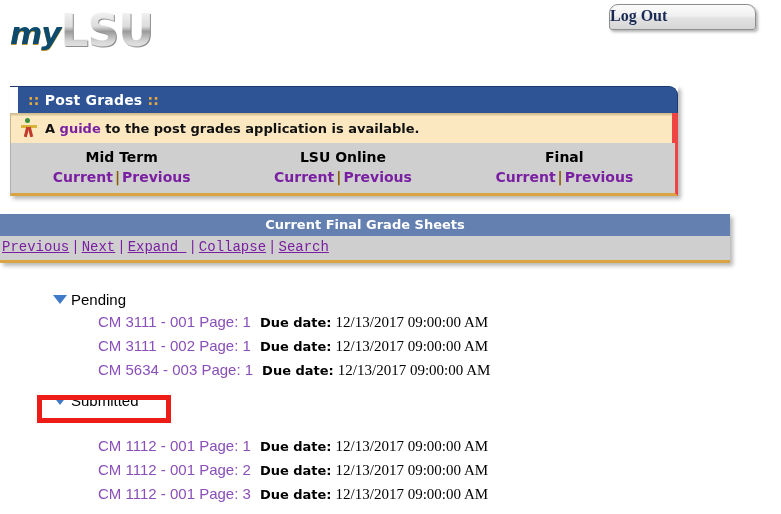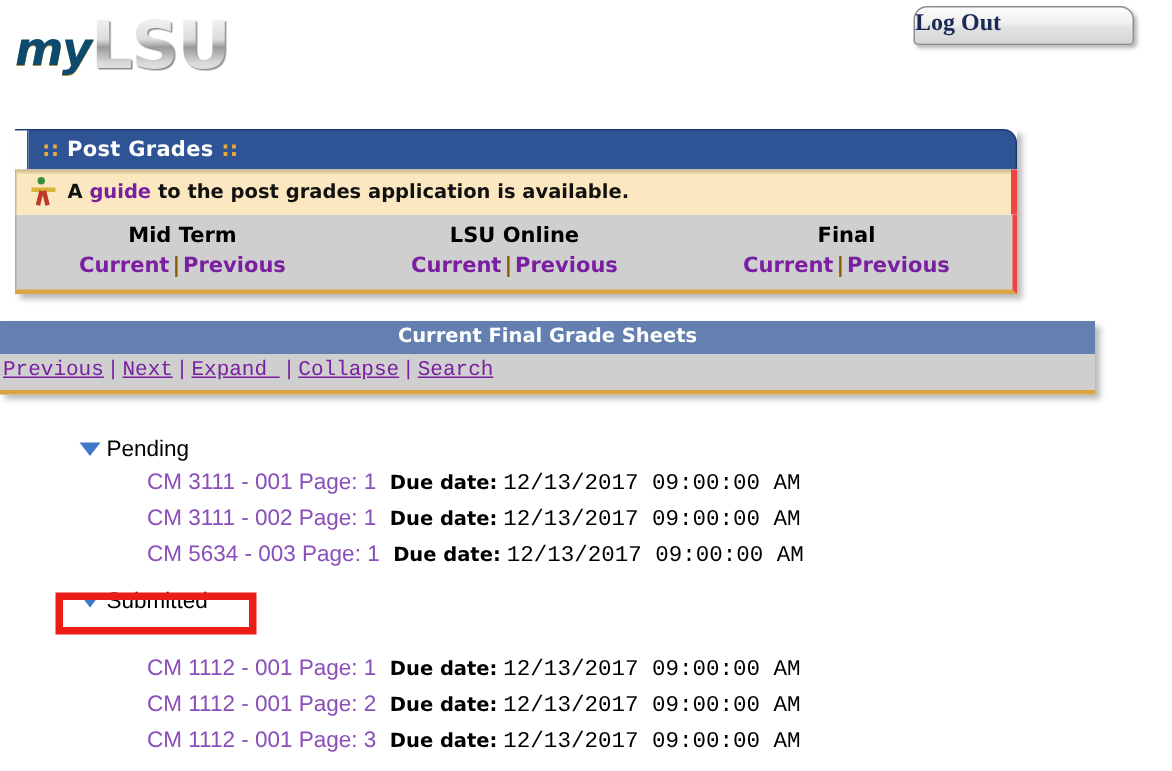--- a/index.html
+++ b/index.html
@@ -123,21 +123,21 @@
     font-family: "DejaVu Sans", sans-serif;
   }
 
   #pg-notice {
     background: #fbe8c0;
     height: 30px;
     display: flex;
     align-items: center;
     padding-left: 10px;
     border-left: 1px solid #c9b88a;
-    border-right: 4px solid #ef4444;
+    border-right: 6px solid #ef4444;
     position: relative;
   }
   #pg-notice::before{
     content:"";
     position:absolute;
     left:0; right:0; top:0;
     height:3px;
     background: linear-gradient(180deg,#cbb68a 0%, #f0dcae 100%);
   }
   #guide-icon {
@@ -282,21 +282,21 @@
     cursor: pointer;
   }
   .due-label {
     font-family: "DejaVu Sans", sans-serif;
     font-size: 13px;
     font-weight: bold;
     color: #000000;
     margin-left: 9px;
   }
   .due-value {
-    font-family: Liberation Mono, monospace;
+    font-family: Liberation Serif, serif;
     font-size: 15px;
     color: #000000;
     margin-left: 4px;
   }
 
   
   #annotation-box {
     position: absolute;
     left: 37px;
     top: 395px;

